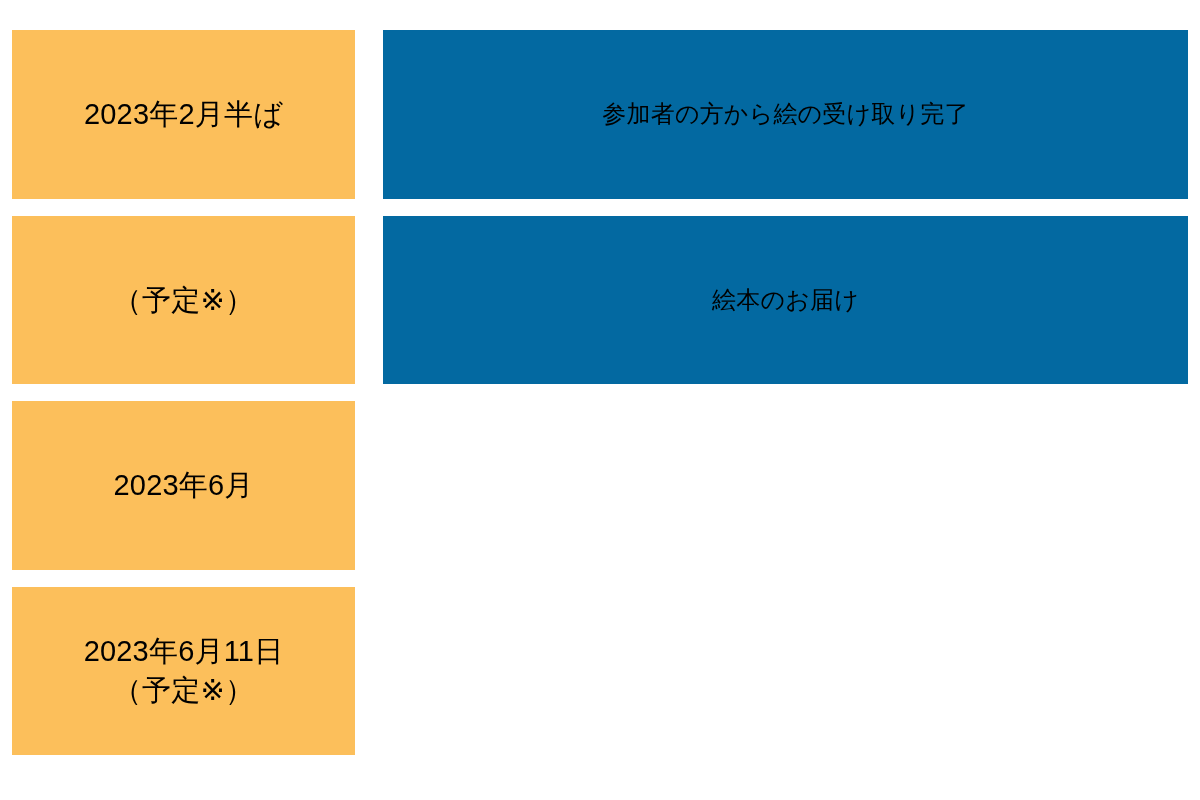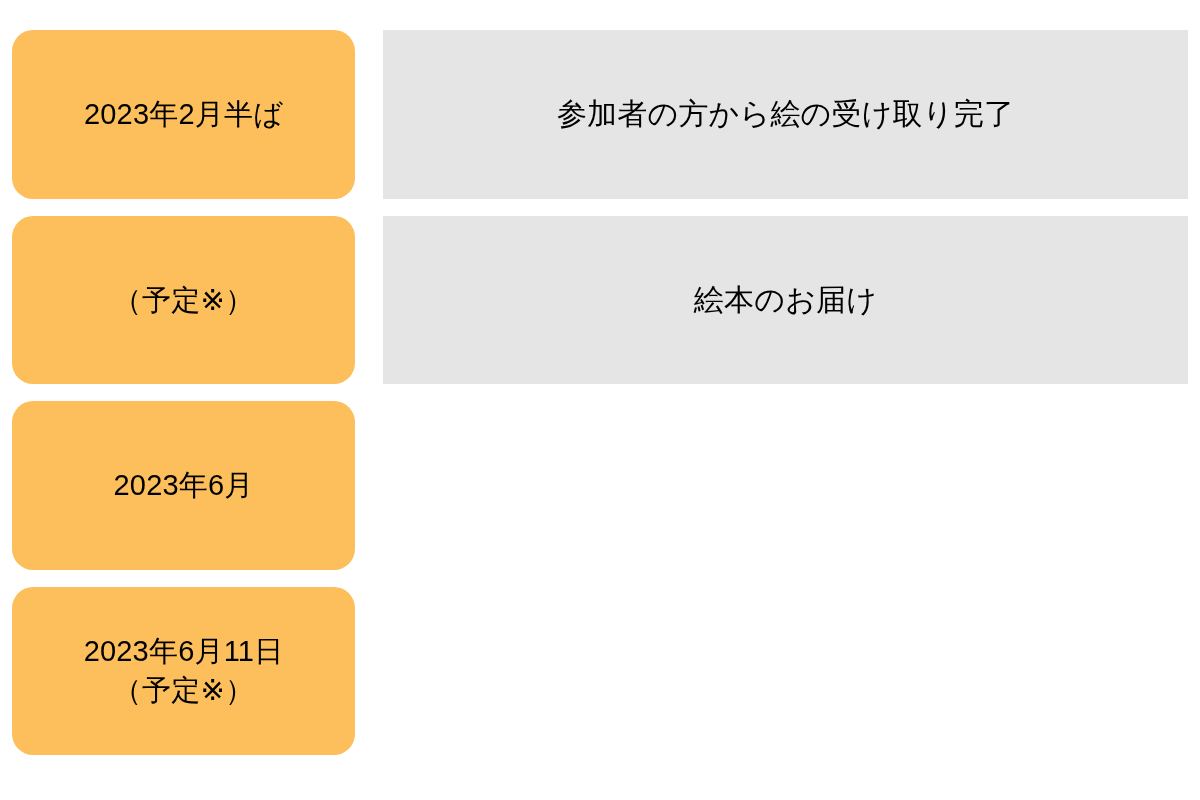--- a/index.html
+++ b/index.html
@@ -45,27 +45,26 @@
     color: #000000;
     line-height: 1.32;
   }
 
   .cell-date {
     width: 343px;
     flex: 0 0 343px;
     background: #fcbf5b;
     font-size: 29px;
     letter-spacing: 0.2px;
-    border-radius: 21px;
   }
 
   .cell-desc {
     flex: 1 1 auto;
-    background: #e5e5e5;
-    font-size: 30px;
+    background: #0369a1;
+    font-size: 24px;
     letter-spacing: 0.2px;
   }
 
   .cell-lines {
     display: flex;
     flex-direction: column;
     align-items: center;
     justify-content: center;
   }
 

